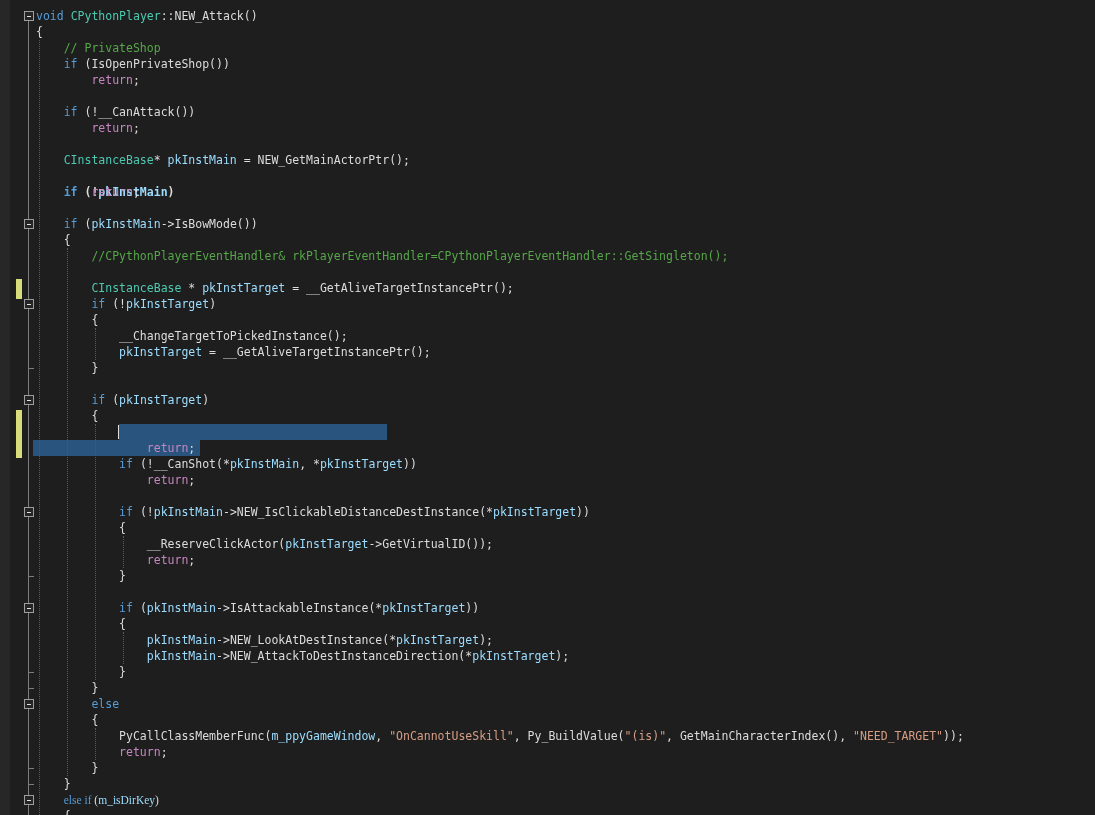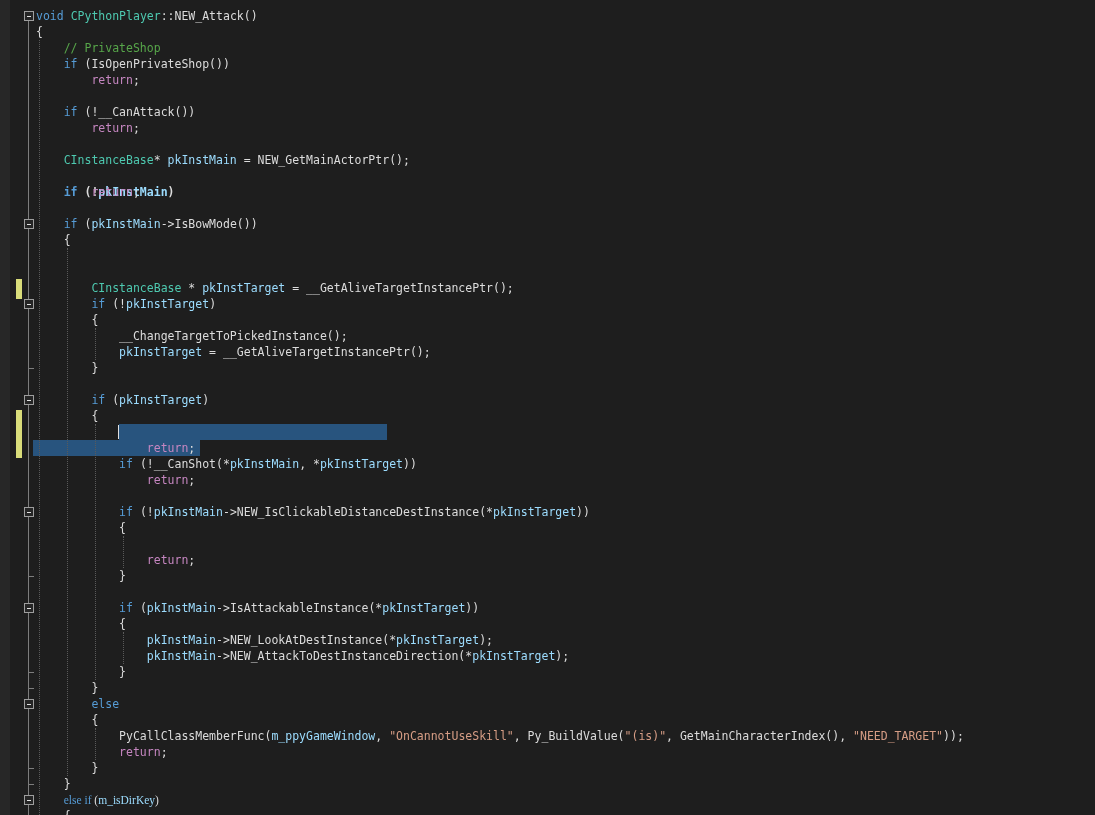--- a/index.html
+++ b/index.html
@@ -70,36 +70,38 @@
     <div class="line" style="top: 88px; padding-left: 0px;"></div>
     <div class="line" style="top: 104px; padding-left: 27.7px;"><span class="tk-kw">if</span><span class="tk-pl"> (!__CanAttack())</span></div>
     <div class="line" style="top: 120px; padding-left: 55.4px;"><span class="tk-ctl">return</span><span class="tk-pl">;</span></div>
     <div class="line" style="top: 136px; padding-left: 0px;"></div>
     <div class="line" style="top: 152px; padding-left: 27.7px;"><span class="tk-type">CInstanceBase</span><span class="tk-pl">* </span><span class="tk-var">pkInstMain</span><span class="tk-pl"> = NEW_GetMainActorPtr();</span></div>
     <div class="line" style="top: 184px; padding-left: 27.7px; font-weight: bold;"><span class="tk-kw">if</span><span class="tk-pl"> (!</span><span class="tk-var">pkInstMain</span><span class="tk-pl">)</span></div>
     <div class="line" style="top: 184px; padding-left: 55.4px;"><span class="tk-ctl">return</span><span class="tk-pl">;</span></div>
     <div class="line" style="top: 200px; padding-left: 0px;"></div>
     <div class="line" style="top: 216px; padding-left: 27.7px;"><span class="tk-kw">if</span><span class="tk-pl"> (</span><span class="tk-var">pkInstMain</span><span class="tk-pl">-&gt;IsBowMode())</span></div>
     <div class="line" style="top: 232px; padding-left: 27.7px;"><span class="tk-pl">{</span></div>
+    <div class="line" style="top: 248px; padding-left: 55.4px;"><span class="tk-cmt">//CPythonPlayerEventHandler&amp; rkPlayerEventHandler=CPythonPlayerEventHandler::GetSingleton();</span></div>
     <div class="line" style="top: 264px; padding-left: 0px;"></div>
     <div class="line" style="top: 280px; padding-left: 55.4px;"><span class="tk-type">CInstanceBase</span><span class="tk-pl"> * </span><span class="tk-var">pkInstTarget</span><span class="tk-pl"> = __GetAliveTargetInstancePtr();</span></div>
     <div class="line" style="top: 296px; padding-left: 55.4px;"><span class="tk-kw">if</span><span class="tk-pl"> (!</span><span class="tk-var">pkInstTarget</span><span class="tk-pl">)</span></div>
     <div class="line" style="top: 312px; padding-left: 55.4px;"><span class="tk-pl">{</span></div>
     <div class="line" style="top: 344px; padding-left: 83.1px;"><span class="tk-var">pkInstTarget</span><span class="tk-pl"> = __GetAliveTargetInstancePtr();</span></div>
     <div class="line" style="top: 328px; padding-left: 83.1px;"><span class="tk-pl">__ChangeTargetToPickedInstance();</span></div>
     <div class="line" style="top: 360px; padding-left: 55.4px;"><span class="tk-pl">}</span></div>
     <div class="line" style="top: 376px; padding-left: 0px;"></div>
     <div class="line" style="top: 392px; padding-left: 55.4px;"><span class="tk-kw">if</span><span class="tk-pl"> (</span><span class="tk-var">pkInstTarget</span><span class="tk-pl">)</span></div>
     <div class="line" style="top: 408px; padding-left: 55.4px;"><span class="tk-pl">{</span></div>
     <div class="line" style="top: 440px; padding-left: 110.8px;"><span class="tk-ctl">return</span><span class="tk-pl">;</span></div>
     <div class="line" style="top: 456px; padding-left: 83.1px;"><span class="tk-kw">if</span><span class="tk-pl"> (!__CanShot(*</span><span class="tk-var">pkInstMain</span><span class="tk-pl">, *</span><span class="tk-var">pkInstTarget</span><span class="tk-pl">))</span></div>
     <div class="line" style="top: 472px; padding-left: 110.8px;"><span class="tk-ctl">return</span><span class="tk-pl">;</span></div>
     <div class="line" style="top: 488px; padding-left: 0px;"></div>
     <div class="line" style="top: 504px; padding-left: 83.1px;"><span class="tk-kw">if</span><span class="tk-pl"> (!</span><span class="tk-var">pkInstMain</span><span class="tk-pl">-&gt;NEW_IsClickableDistanceDestInstance(*</span><span class="tk-var">pkInstTarget</span><span class="tk-pl">))</span></div>
     <div class="line" style="top: 520px; padding-left: 83.1px;"><span class="tk-pl">{</span></div>
+    <div class="line" style="top: 536px; padding-left: 110.8px;"><span class="tk-pl">__ReserveClickActor(</span><span class="tk-var">pkInstTarget</span><span class="tk-pl">-&gt;GetVirtualID());</span></div>
     <div class="line" style="top: 552px; padding-left: 110.8px;"><span class="tk-ctl">return</span><span class="tk-pl">;</span></div>
     <div class="line" style="top: 568px; padding-left: 83.1px;"><span class="tk-pl">}</span></div>
     <div class="line" style="top: 584px; padding-left: 0px;"></div>
     <div class="line" style="top: 600px; padding-left: 83.1px;"><span class="tk-kw">if</span><span class="tk-pl"> (</span><span class="tk-var">pkInstMain</span><span class="tk-pl">-&gt;IsAttackableInstance(*</span><span class="tk-var">pkInstTarget</span><span class="tk-pl">))</span></div>
     <div class="line" style="top: 616px; padding-left: 83.1px;"><span class="tk-pl">{</span></div>
     <div class="line" style="top: 632px; padding-left: 110.8px;"><span class="tk-var">pkInstMain</span><span class="tk-pl">-&gt;NEW_LookAtDestInstance(*</span><span class="tk-var">pkInstTarget</span><span class="tk-pl">);</span></div>
     <div class="line" style="top: 648px; padding-left: 110.8px;"><span class="tk-var">pkInstMain</span><span class="tk-pl">-&gt;NEW_AttackToDestInstanceDirection(*</span><span class="tk-var">pkInstTarget</span><span class="tk-pl">);</span></div>
     <div class="line" style="top: 664px; padding-left: 83.1px;"><span class="tk-pl">}</span></div>
     <div class="line" style="top: 680px; padding-left: 55.4px;"><span class="tk-pl">}</span></div>
     <div class="line" style="top: 696px; padding-left: 55.4px;"><span class="tk-kw">else</span></div>

